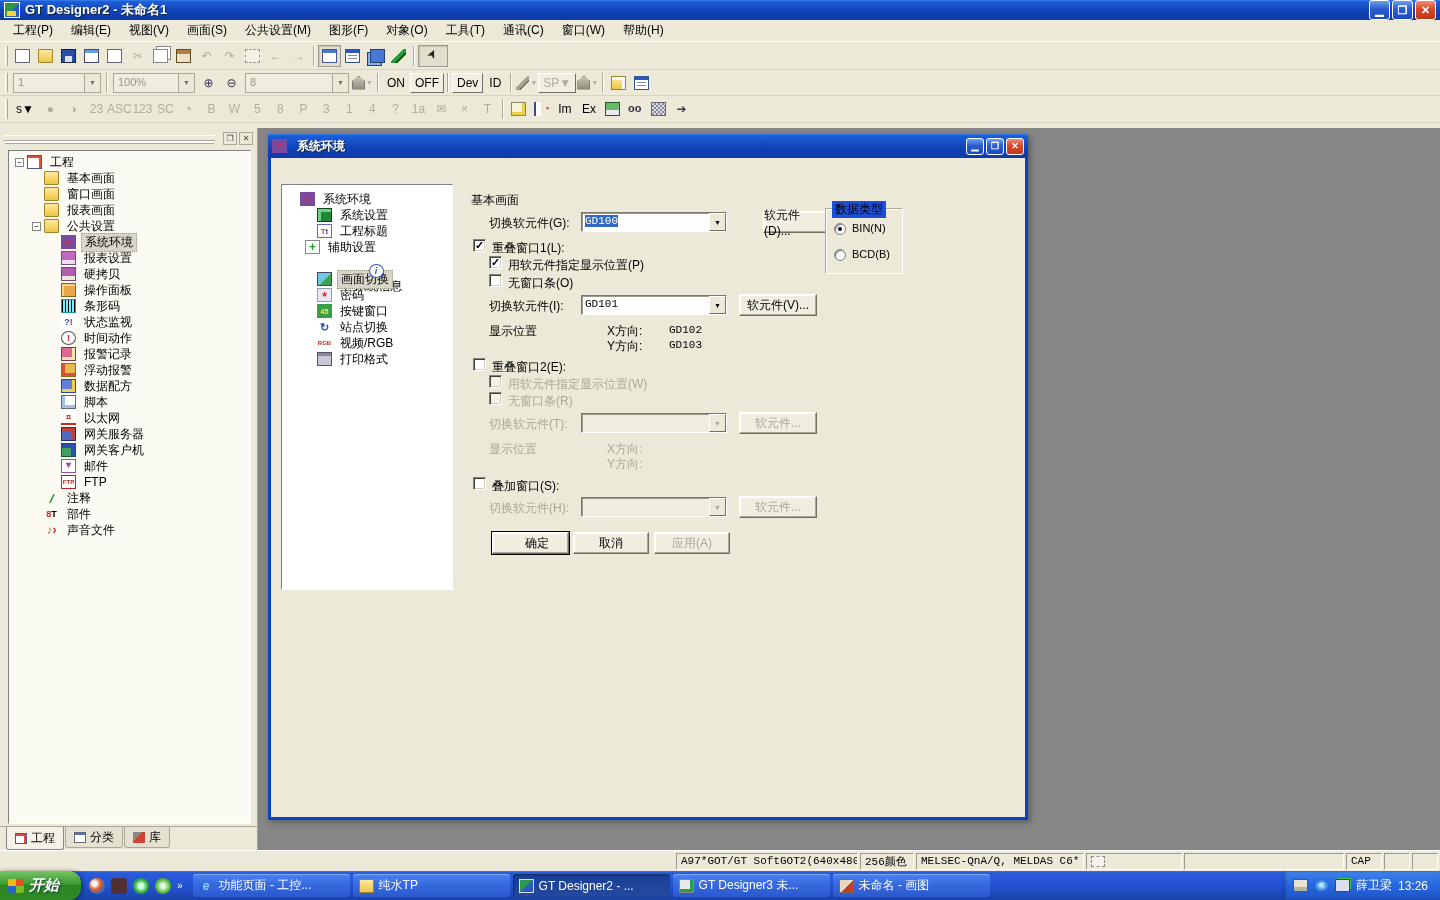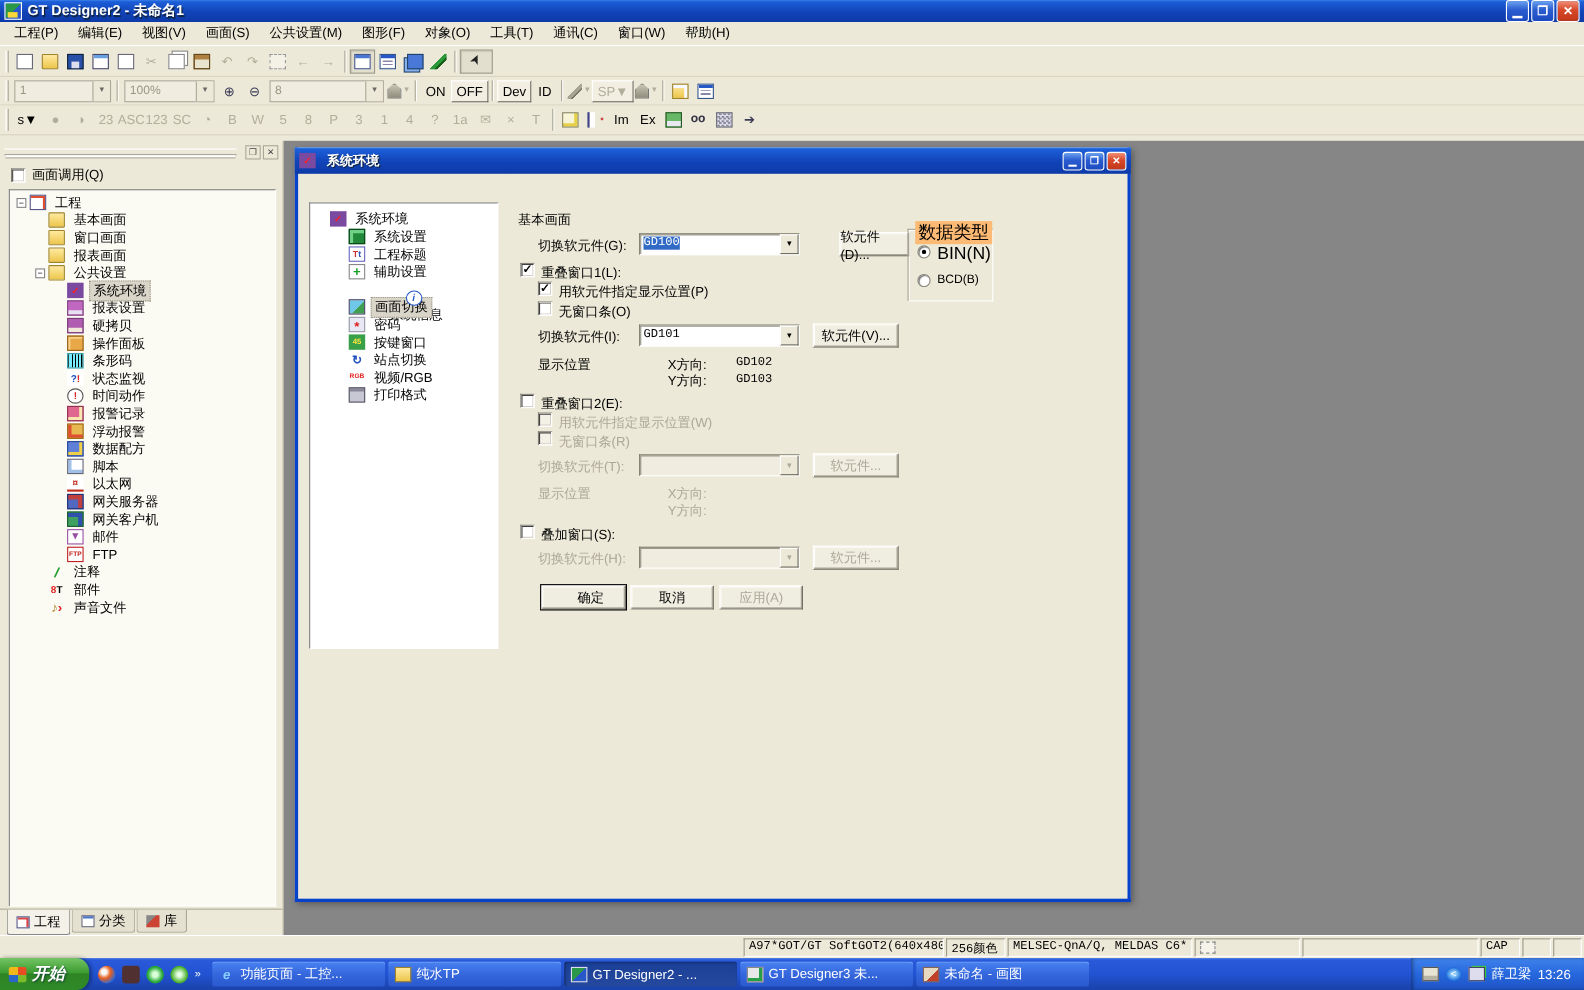--- a/index.html
+++ b/index.html
@@ -174,21 +174,21 @@
   .dcombo .arr { width:17px; background:#ece9d8; border:1px solid; border-color:#fff #716f64 #716f64 #fff;
     display:flex; align-items:center; justify-content:center; font-size:7px; }
   .dcombo.disabled { background:#f0ede0; }
   .dcombo.disabled .arr { color:#aca899; }
   .dbtn { position:absolute; height:22px; background:#f0eee1; border:1px solid; border-color:#fff #716f64 #716f64 #fff;
     box-shadow:inset -1px -1px 0 #aca899, inset 1px 1px 0 #fdfcf8; display:flex; align-items:center; justify-content:center;
     font-size:12px; }
   .dbtn.default { outline:1px solid #000;padding-left:13px; }
   .dbtn.disabled { color:#aca899; }
   .group { position:absolute; border:1px solid; border-color:#aca899 #fff #fff #aca899; box-shadow:1px 1px 0 #fff inset; }
-  .group .legend { position:absolute; top:-8px; left:6px; background:#fdba74; padding:0 3px; font-size:16px; }
+  .group .legend { position:absolute; top:-8px; left:6px; background:#1d4ed8; padding:0 3px; font-size:12px; }
   .radio { position:absolute; width:12px; height:12px; border-radius:50%; background:#fff; border:1px solid #848278;
     box-shadow:inset 1px 1px 1px #777; }
   .radio.on::after { content:""; position:absolute; left:3px; top:3px; width:4px; height:4px; border-radius:50%; background:#000; }
   .mono { font-family:"Liberation Mono",monospace; font-size:11px; }
 
   
   .statusbar { position:absolute; left:0; bottom:29px; width:100%; height:21px; background:#ece9d8;
     border-top:1px solid #fff; display:flex; align-items:center; padding:1px 2px; gap:2px;
     font-size:11px; font-family:"Liberation Mono",monospace; }
   .sseg { height:17px; border:1px solid; border-color:#9c9a8c #fff #fff #9c9a8c; padding:1px 4px; white-space:nowrap;
@@ -393,24 +393,20 @@
     <div class="tbi">➔</div>
   </div>
 
 <div class="main">
   <div class="left-panel">
     <div class="panel-head">
       <div class="panel-grip"></div>
       <div class="phbtn">❐</div>
       <div class="phbtn">✕</div>
     </div>
-    <div class="pcheck-row">
-      <span class="cb" style="position:static;flex:none;"></span>
-      <span style="margin-left:6px;">画面调用(Q)</span>
-    </div>
     <div class="tree-wrap" id="projtree">
         <div class="trow" style="padding-left: 6px;">
           <span class="texp">−</span>
           <span class="tic ic-project"></span>
           <span class="tlabel">工程</span>
         </div>
         <div class="trow" style="padding-left: 23px;">
           <span class="texp blank"></span>
           <span class="tic ic-folder"></span>
           <span class="tlabel">基本画面</span>
@@ -562,21 +558,21 @@
         <div class="trow" style="padding-left: 23px;">
           <span class="texp blank"></span>
           <span class="tic ic-syssetting"></span>
           <span class="tlabel">系统设置</span>
         </div>
         <div class="trow" style="padding-left: 23px;">
           <span class="texp blank"></span>
           <span class="tic ic-prjtitle"></span>
           <span class="tlabel">工程标题</span>
         </div>
-        <div class="trow" style="padding-left: 23px; text-align: center;">
+        <div class="trow" style="padding-left: 11px; text-align: center;">
           <span class="texp blank"></span>
           <span class="tic ic-aux"></span>
           <span class="tlabel">辅助设置</span>
         </div>
         <div class="trow" style="padding-left: 23px; flex-direction: column;">
           <span class="texp blank"></span>
           <span class="tic ic-sysinfo"></span>
           <span class="tlabel">系统信息</span>
         </div>
         <div class="trow" style="padding-left: 23px;">
@@ -616,21 +612,21 @@
     <span class="dlg-label" style="left:218px;top:57px;">切换软元件(G):</span>
     <div class="dcombo" style="left:310px;top:54px;width:146px;">
       <span class="val"><span class="hl">GD100</span></span>
       <span class="arr">▼</span>
     </div>
     <div class="dbtn" style="left:492px;top:53px;width:64px;">软元件(D)...</div>
 
     <div class="group" style="left:554px;top:50px;width:78px;height:66px;">
       <span class="legend">数据类型</span>
       <span class="radio on" style="left:8px;top:14px;"></span>
-      <span class="dlg-label" style="left:26px;top:13px;font-size:16px;">BIN(N)</span>
+      <span class="dlg-label" style="left:26px;top:13px;font-size:11px;">BIN(N)</span>
       <span class="radio" style="left:8px;top:40px;"></span>
       <span class="dlg-label" style="left:26px;top:39px;font-size:11px;">BCD(B)</span>
     </div>
 
     <span class="cb" style="left:202px;top:81px;">✓</span>
     <span class="dlg-label" style="left:221px;top:82px;">重叠窗口1(L):</span>
     <span class="cb" style="left:218px;top:98px;">✓</span>
     <span class="dlg-label" style="left:237px;top:99px;">用软元件指定显示位置(P)</span>
     <span class="cb" style="left:218px;top:116px;"></span>
     <span class="dlg-label" style="left:237px;top:117px;">无窗口条(O)</span>

